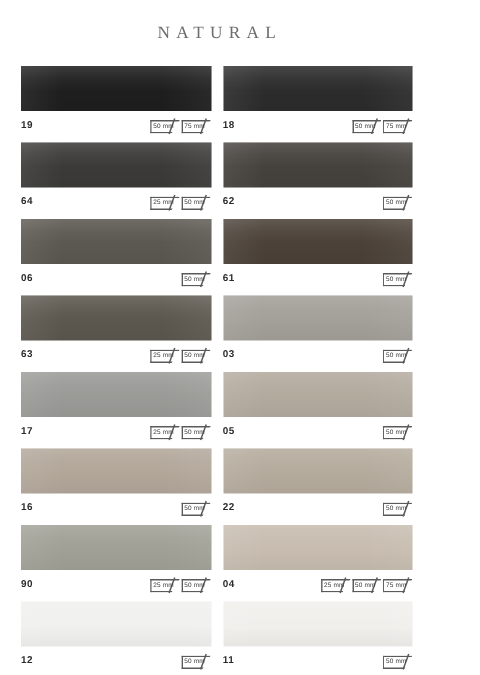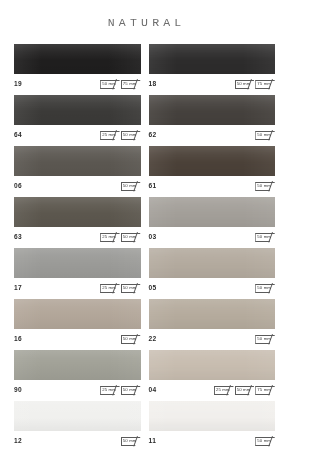--- a/index.html
+++ b/index.html
@@ -29,21 +29,21 @@
     display: flex;
     align-items: center;
     justify-content: center;
   }
   .title {
     font-size: 11.5px;
     letter-spacing: 4.2px;
     color: #6d6d6d;
     font-weight: 400;
     text-indent: 4.2px;
-    font-family: Liberation Mono, monospace;
+    font-family: Liberation Serif, serif;
   }
 
   
   .grid {
     display: grid;
     grid-template-columns: 1fr 1fr;
     column-gap: 8px;
     row-gap: 0px;
     padding: 0 14px 0 14px;
     box-sizing: border-box;

